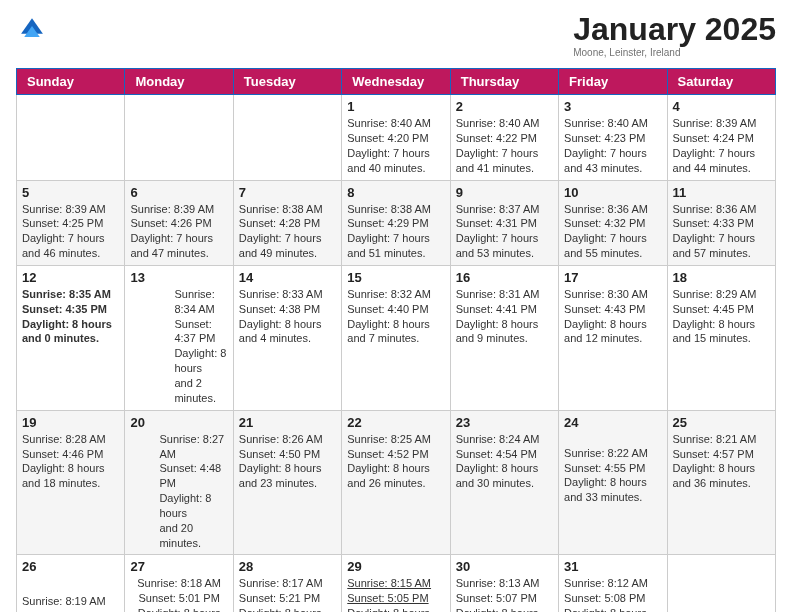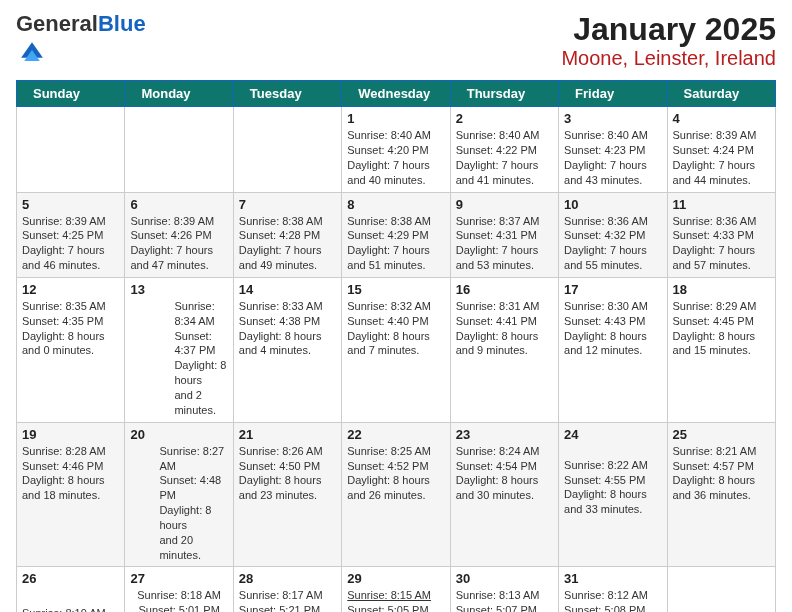--- a/index.html
+++ b/index.html
@@ -31,43 +31,42 @@
       line-height: 1.1;
     }
     .logo-general { color: #333; }
     .logo-blue { color: #1565c0; }
     .logo-icon {
       width: 28px;
       height: 28px;
       margin-left: 2px;
     }
     .title-block {
-      text-align: right;
     }
     .calendar-title {
       font-size: 32px;
       font-weight: bold;
       color: #222;
       line-height: 1.1;
     }
     .calendar-subtitle {
-      font-size: 20px;
-      color: #b91c1c;
+      font-size: 10px;
+      color: #737373;
     }
     table {
       width: 100%;
       border-collapse: collapse;
       table-layout: fixed;
     }
     thead tr th {
-      background-color: #0f766e;
+      background-color: #be185d;
       color: #fff;
       font-size: 13px;
       font-weight: bold;
-      padding: 5px 16px;
+      padding: 5px 10px;
       text-align: left;
       border: 1px solid #1565c0;
     }
     tbody tr td {
       border: 1px solid #ccc;
       vertical-align: top;
       padding: 4px 5px;
       height: 78px;
       background: #fff;
     }
@@ -89,23 +88,20 @@
       background: #fff !important;
     }
   </style>
 </head>
 <body>
 
 <div class="page">
   <div class="header">
     <div class="logo">
       <div>
-        <div class="logo-text">
-          <span class="logo-general">General</span><span class="logo-blue">Blue</span>
-        </div>
         <svg class="logo-icon" viewBox="0 0 36 28">
           <polygon points="4,24 18,4 32,24" fill="#1565c0"></polygon>
           <polygon points="18,14 28,28 8,28" fill="#42a5f5"></polygon>
         </svg>
       </div>
     </div>
     <div class="title-block">
       <div class="calendar-title">January 2025</div>
       <div class="calendar-subtitle">Moone, Leinster, Ireland</div>
     </div>
@@ -205,21 +201,21 @@
             <div class="day-number">11</div>
             <div class="day-info" style="white-space: pre-line;">Sunrise: 8:36 AM
 Sunset: 4:33 PM
 Daylight: 7 hours
 and 57 minutes.</div>
           </td>
         </tr>
         <tr>
           <td>
             <div class="day-number">12</div>
-            <div class="day-info" style="white-space: pre-line;">Sunrise: 8:35 AM
+            <div class="day-info" style="white-space: pre-line; font-weight: bold;">Sunrise: 8:35 AM
 Sunset: 4:35 PM
 Daylight: 8 hours
 and 0 minutes.</div>
           </td>
           <td>
             <div class="day-number">13</div>
             <div class="day-info" style="white-space: pre-line; margin-left: 44px;">Sunrise: 8:34 AM
 Sunset: 4:37 PM
 Daylight: 8 hours
 and 2 minutes.</div>

